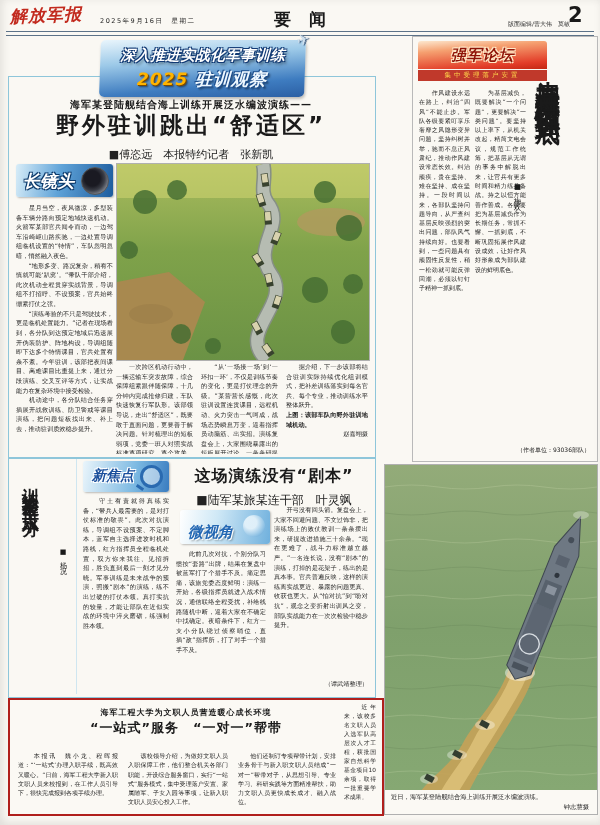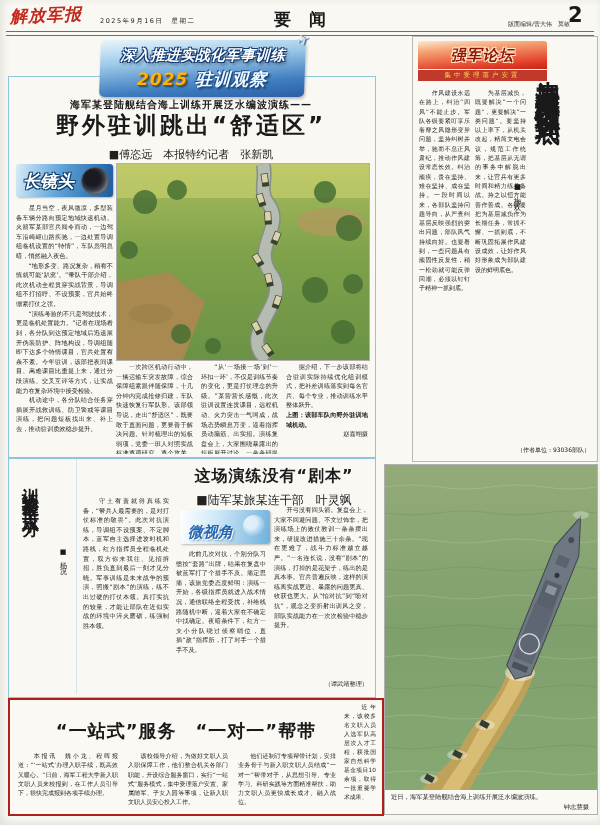--- a/index.html
+++ b/index.html
@@ -55,21 +55,21 @@
   .fbanner{left:418px;top:41px;width:129px;height:28px;border-radius:3px 3px 0 0;text-align:center;
       background:linear-gradient(175deg,#fde8cf 0%,#f5a070 30%,#e23c28 80%,#c42814 100%);}
   .fbanner .t{margin-top:5px;font-size:15px;font-weight:900;font-style:italic;color:#8f1408;letter-spacing:1px;
       text-shadow:1px 1px 0 #ffe9c8,-1px -1px 0 #ffe9c8,1px -1px 0 #ffe9c8,-1px 1px 0 #ffe9c8;}
   .fstrip{left:418px;top:70px;width:129px;height:11px;background:#c0392b;text-align:center;
       font-size:6.5px;color:#ffd74a;letter-spacing:3px;line-height:11px;}
   .vhead-forum{left:531px;top:60px;height:398px;font-size:25px;font-weight:900;letter-spacing:3px;}
   .capbox{left:384px;top:790px;width:212px;height:24px;border:1px solid #b0b0b0;border-top:none;background:#fbf9f4;}
   .photoframe{border:1px solid #b0b0b0;}
   .kicker3{left:20px;top:707px;width:332px;font-size:8px;font-weight:bold;letter-spacing:1px;}
-  .headline3{left:20px;top:719px;width:332px;font-size:18px;font-weight:900;letter-spacing:1px;}
+  .headline3{left:20px;top:719px;width:332px;font-size:13px;font-weight:900;letter-spacing:1px;}
   .divider-mid{left:76px;top:459px;height:235px;width:0;border-left:1px solid #cfe6f0;}
 </style>
 </head>
 <body>
 
 <div id="page">
 
   <div class="abs logo">解放军报</div>
   <div class="abs date">2025年9月16日　星期二</div>
   <div class="abs section ctr">要闻</div>
@@ -173,20 +173,24 @@
     <div class="bt">　　据介绍，下一步该部将结合驻训实际持续优化组训模式，把补差训练落实到每名官兵、每个专业，推动训练水平整体跃升。</div>
     <div class="bt" style="font-weight:bold;">上图：该部车队向野外驻训地域机动。</div>
     <div class="bt" style="text-align:right;">赵嘉翊摄</div>
   </div>
 
   <div class="abs midbox"></div>
   <div class="abs divider-mid"></div>
   <div class="abs vtext vhead-mid">训练掺不得半点水分</div>
   <div class="abs vtext" style="left:58px;top:548px;font-size:7px;">■杨　况</div>
 
+  <div class="abs badge badge-xjd">
+    <span class="t">新焦点</span>
+    <span class="mag"></span>
+  </div>
   <div class="abs bt" style="left:83px;top:496px;width:86px;height:192px;">　　守土有责就得真练实备，“带兵人最需要的，是对打仗标准的敬畏”。此次对抗演练，导调组不设预案、不定脚本，蓝军自主选择进攻时机和路线，红方指挥员全程临机处置，双方你来我往、见招拆招，胜负直到最后一刻才见分晓。军事训练是未来战争的预演，照搬“剧本”的演练，练不出过硬的打仗本领。真打实抗的较量，才能让部队在近似实战的环境中淬火磨砺，练强制胜本领。</div>
 
   <div class="abs headline2 ctr">这场演练没有“剧本”</div>
   <div class="abs byline ctr" style="left:176px;top:492px;width:196px;font-size:12px;">■陆军某旅某连干部　叶灵飒</div>
 
   <div class="abs badge badge-wsj">
     <span class="t">微视角</span>
     <span class="swoosh"></span>
   </div>
   <div class="abs bt" style="left:176px;top:549px;width:90px;height:139px;">　　此前几次对抗，个别分队习惯按“套路”出牌，结果在复盘中被蓝军打了个措手不及。痛定思痛，该旅党委态度鲜明：演练一开始，各级指挥员就进入战术情况，通信联络全程受扰，补给线路随机中断，逼着大家在不确定中找确定。夜暗条件下，红方一支小分队绕过侦察哨位，直插“敌”指挥所，打了对手一个措手不及。</div>
@@ -254,19 +258,20 @@
   </div>
   <div class="abs capbox">
     <div style="padding:3px 6px 0 6px;font-size:6.3px;">近日，海军某登陆舰结合海上训练开展泛水编波演练。</div>
     <div style="position:absolute;right:8px;bottom:2px;font-size:6.3px;">钟志慧摄</div>
   </div>
   <div class="abs" style="left:444px;top:817px;">
     
   </div>
 
   <div class="abs redbox"></div>
+  <div class="abs kicker3 ctr">海军工程大学为文职人员营造暖心成长环境</div>
   <div class="abs headline3 ctr">“一站式”服务　“一对一”帮带</div>
   <div class="abs bt" style="left:18px;top:751px;width:100px;height:56px;font-size:6px;">　　本报讯　魏小龙、程晖报道：“‘一站式’办理入职手续，既高效又暖心。”日前，海军工程大学新入职文职人员来校报到，在工作人员引导下，很快完成报到各项手续办理。</div>
   <div class="abs bt" style="left:128px;top:751px;width:100px;height:56px;font-size:6px;">　　该校领导介绍，为做好文职人员入职保障工作，他们整合机关各部门职能，开设综合服务窗口，实行“一站式”服务模式，集中受理落户安置、家属随军、子女入园等事项，让新入职文职人员安心投入工作。</div>
   <div class="abs bt" style="left:238px;top:751px;width:98px;height:56px;font-size:6px;">　　他们还制订专项帮带计划，安排业务骨干与新入职文职人员结成“一对一”帮带对子，从思想引导、专业学习、科研实践等方面精准帮扶，助力文职人员更快成长成才、融入战位。</div>
   <div class="abs bt" style="left:344px;top:703px;width:32px;height:104px;font-size:5.8px;">　　近年来，该校多名文职人员入选军队高层次人才工程，获批国家自然科学基金项目10余项，取得一批重要学术成果。</div>
 
 </div>
 
 </body></html>

